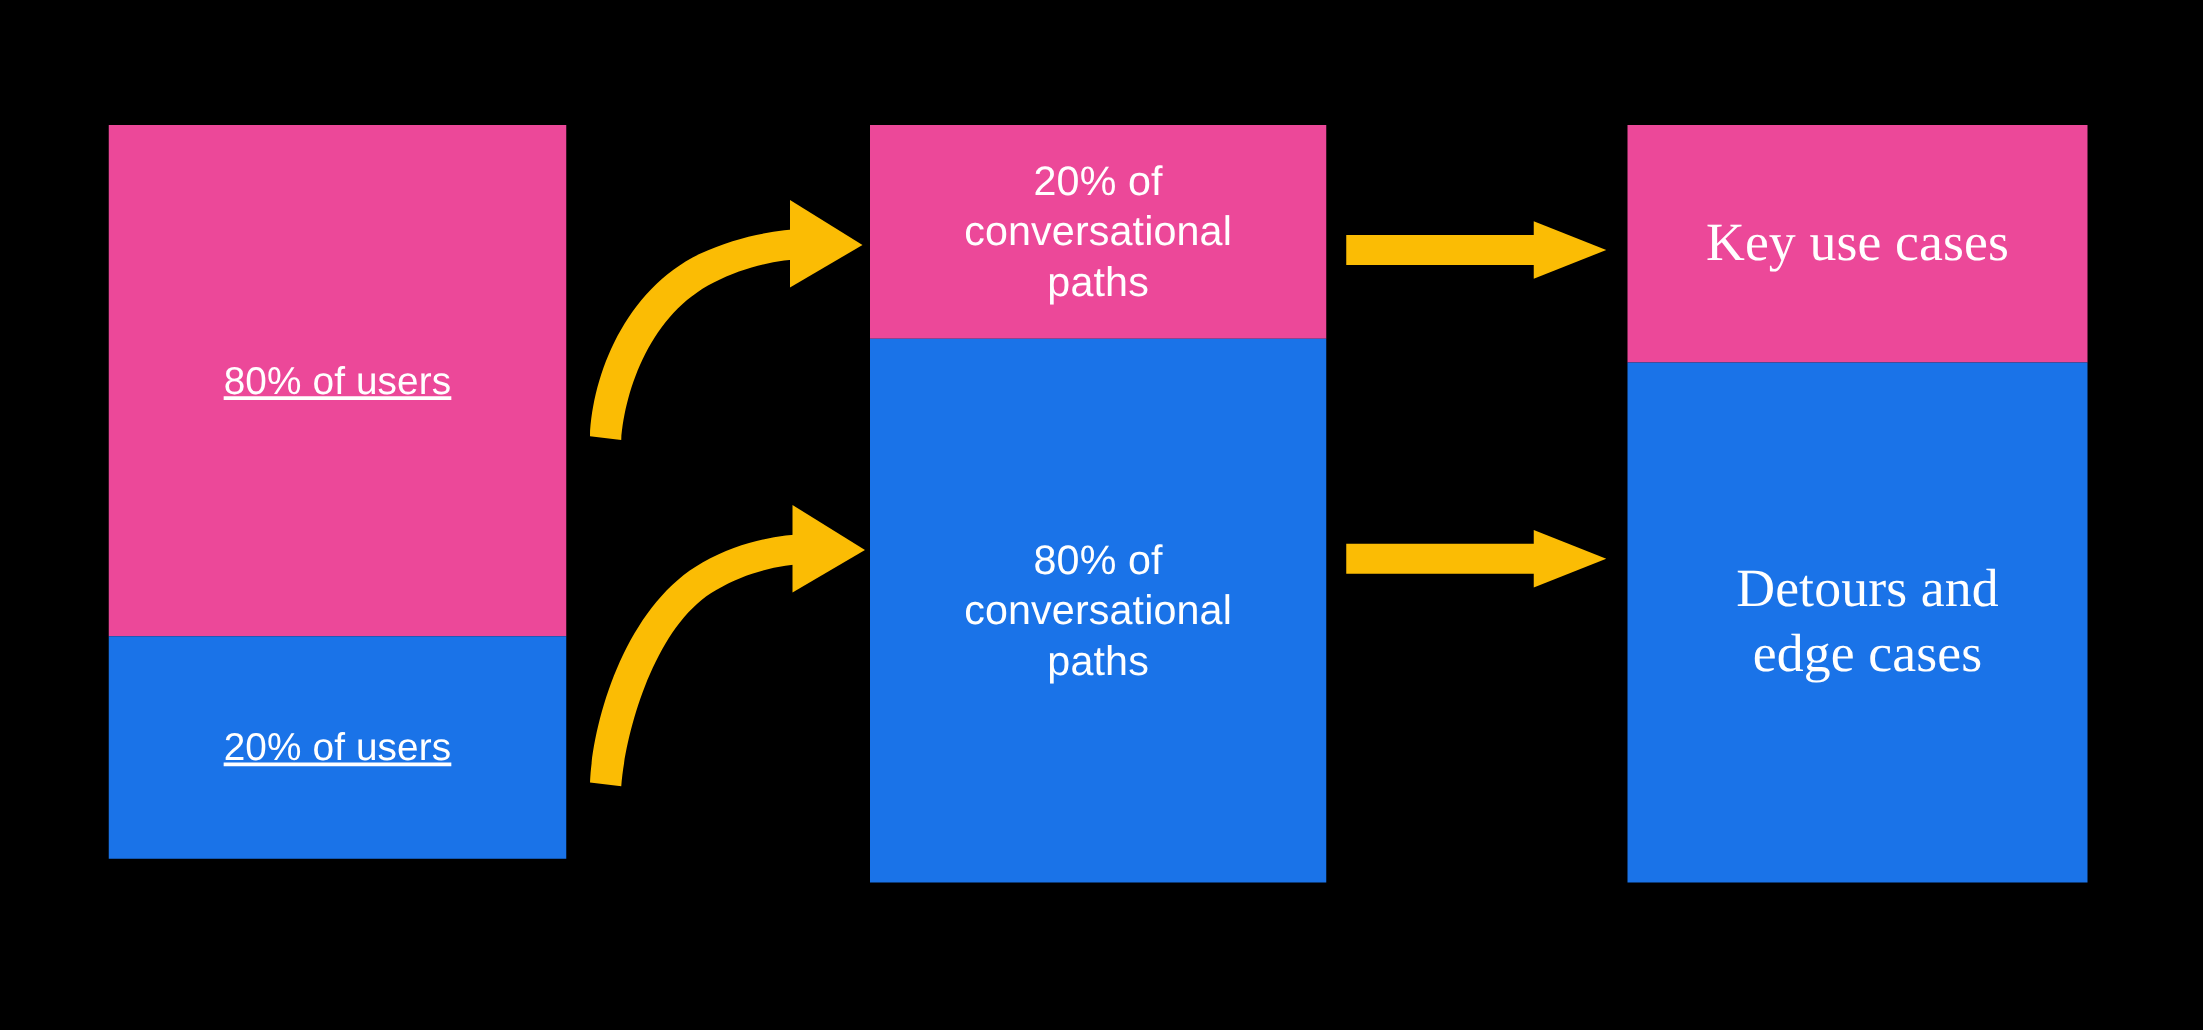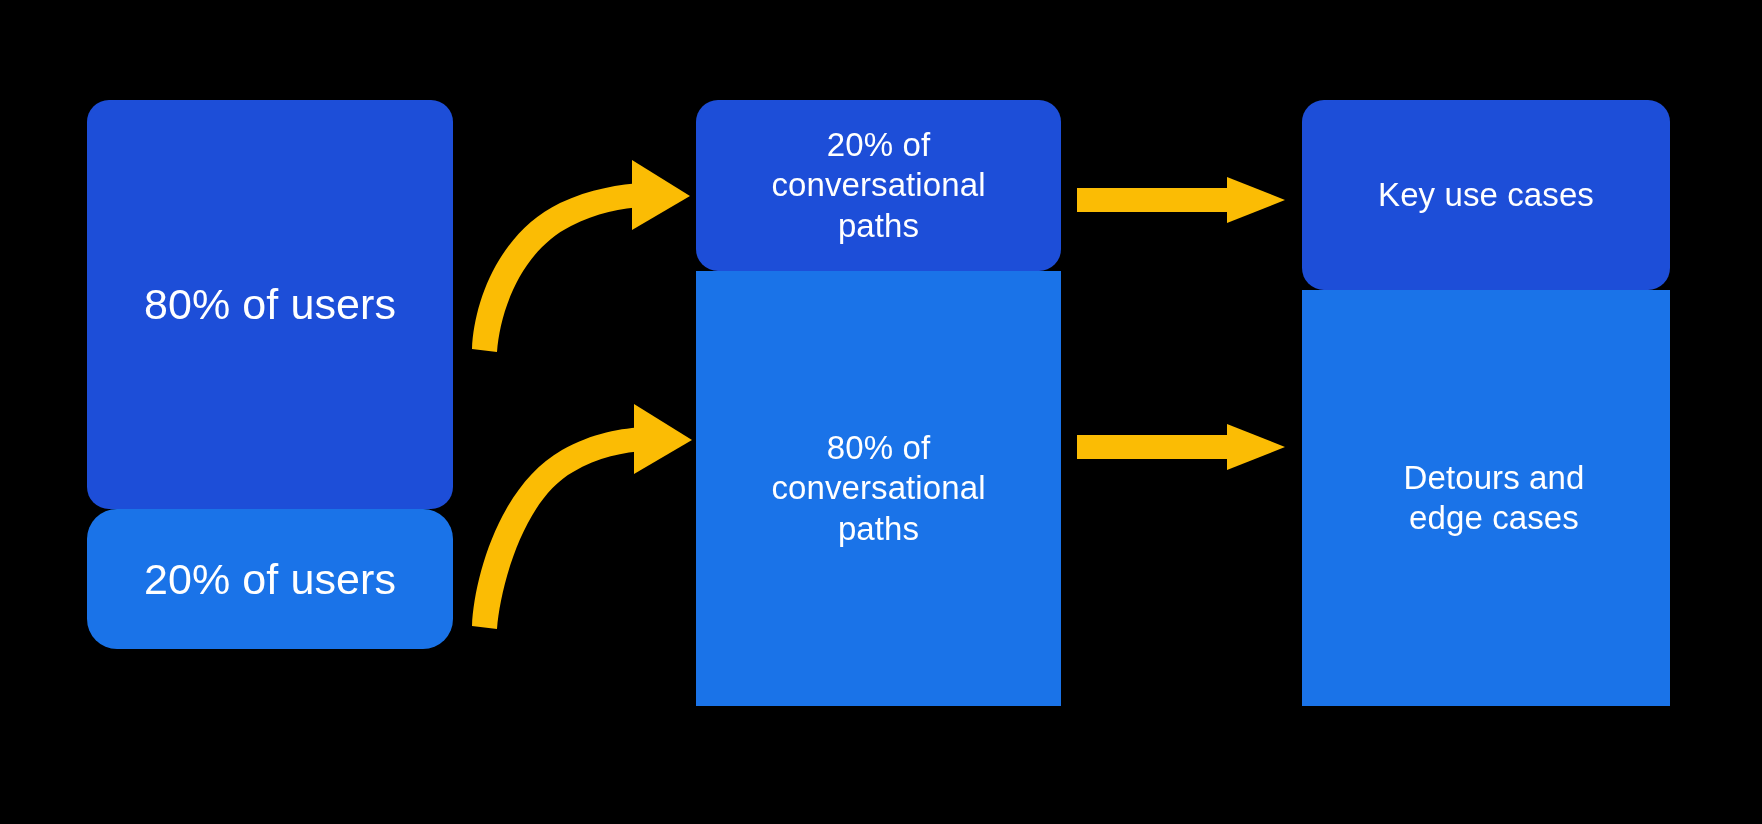--- a/index.html
+++ b/index.html
@@ -39,33 +39,33 @@
   .segment .seg-label {
     color: #ffffff;
     text-align: center;
     line-height: 1.22;
     font-weight: 400;
     letter-spacing: 0.1px;
     padding: 0 8px;
     white-space: pre-line;
   }
 
-  .seg-green { background: #1d4ed8; border-radius: 22px; }
+  .seg-green { background: #ec4899; }
   .seg-blue  { background: #1A73E8; }
 
   
   #col-users {
     left: 87px;
     top: 100px;
     width: 366px;
     height: 606px;
   }
   #col-users .seg-green { height: 409px; }
-  #col-users .seg-blue  { height: 140px; border-radius: 30px; }
-  #col-users .seg-label { font-size: 43px; }
+  #col-users .seg-blue  { height: 178px; }
+  #col-users .seg-label { font-size: 31px; text-decoration: underline; }
 
   
   #col-paths {
     left: 696px;
     top: 100px;
     width: 365px;
     height: 606px;
   }
   #col-paths .seg-green { height: 190px; }
   #col-paths .seg-blue  { height: 484px; }
@@ -73,21 +73,21 @@
 
   
   #col-cases {
     left: 1302px;
     top: 100px;
     width: 368px;
     height: 606px;
   }
   #col-cases .seg-green { height: 190px; }
   #col-cases .seg-blue  { height: 416px; padding-left: 16px; }
-  #col-cases .seg-label { font-size: 33px; }
+  #col-cases .seg-label { font-size: 43px; font-family: Liberation Serif, serif; }
 
   
   #arrow-layer {
     position: absolute;
     left: 0;
     top: 0;
     width: 1762px;
     height: 824px;
     pointer-events: none;
   }

